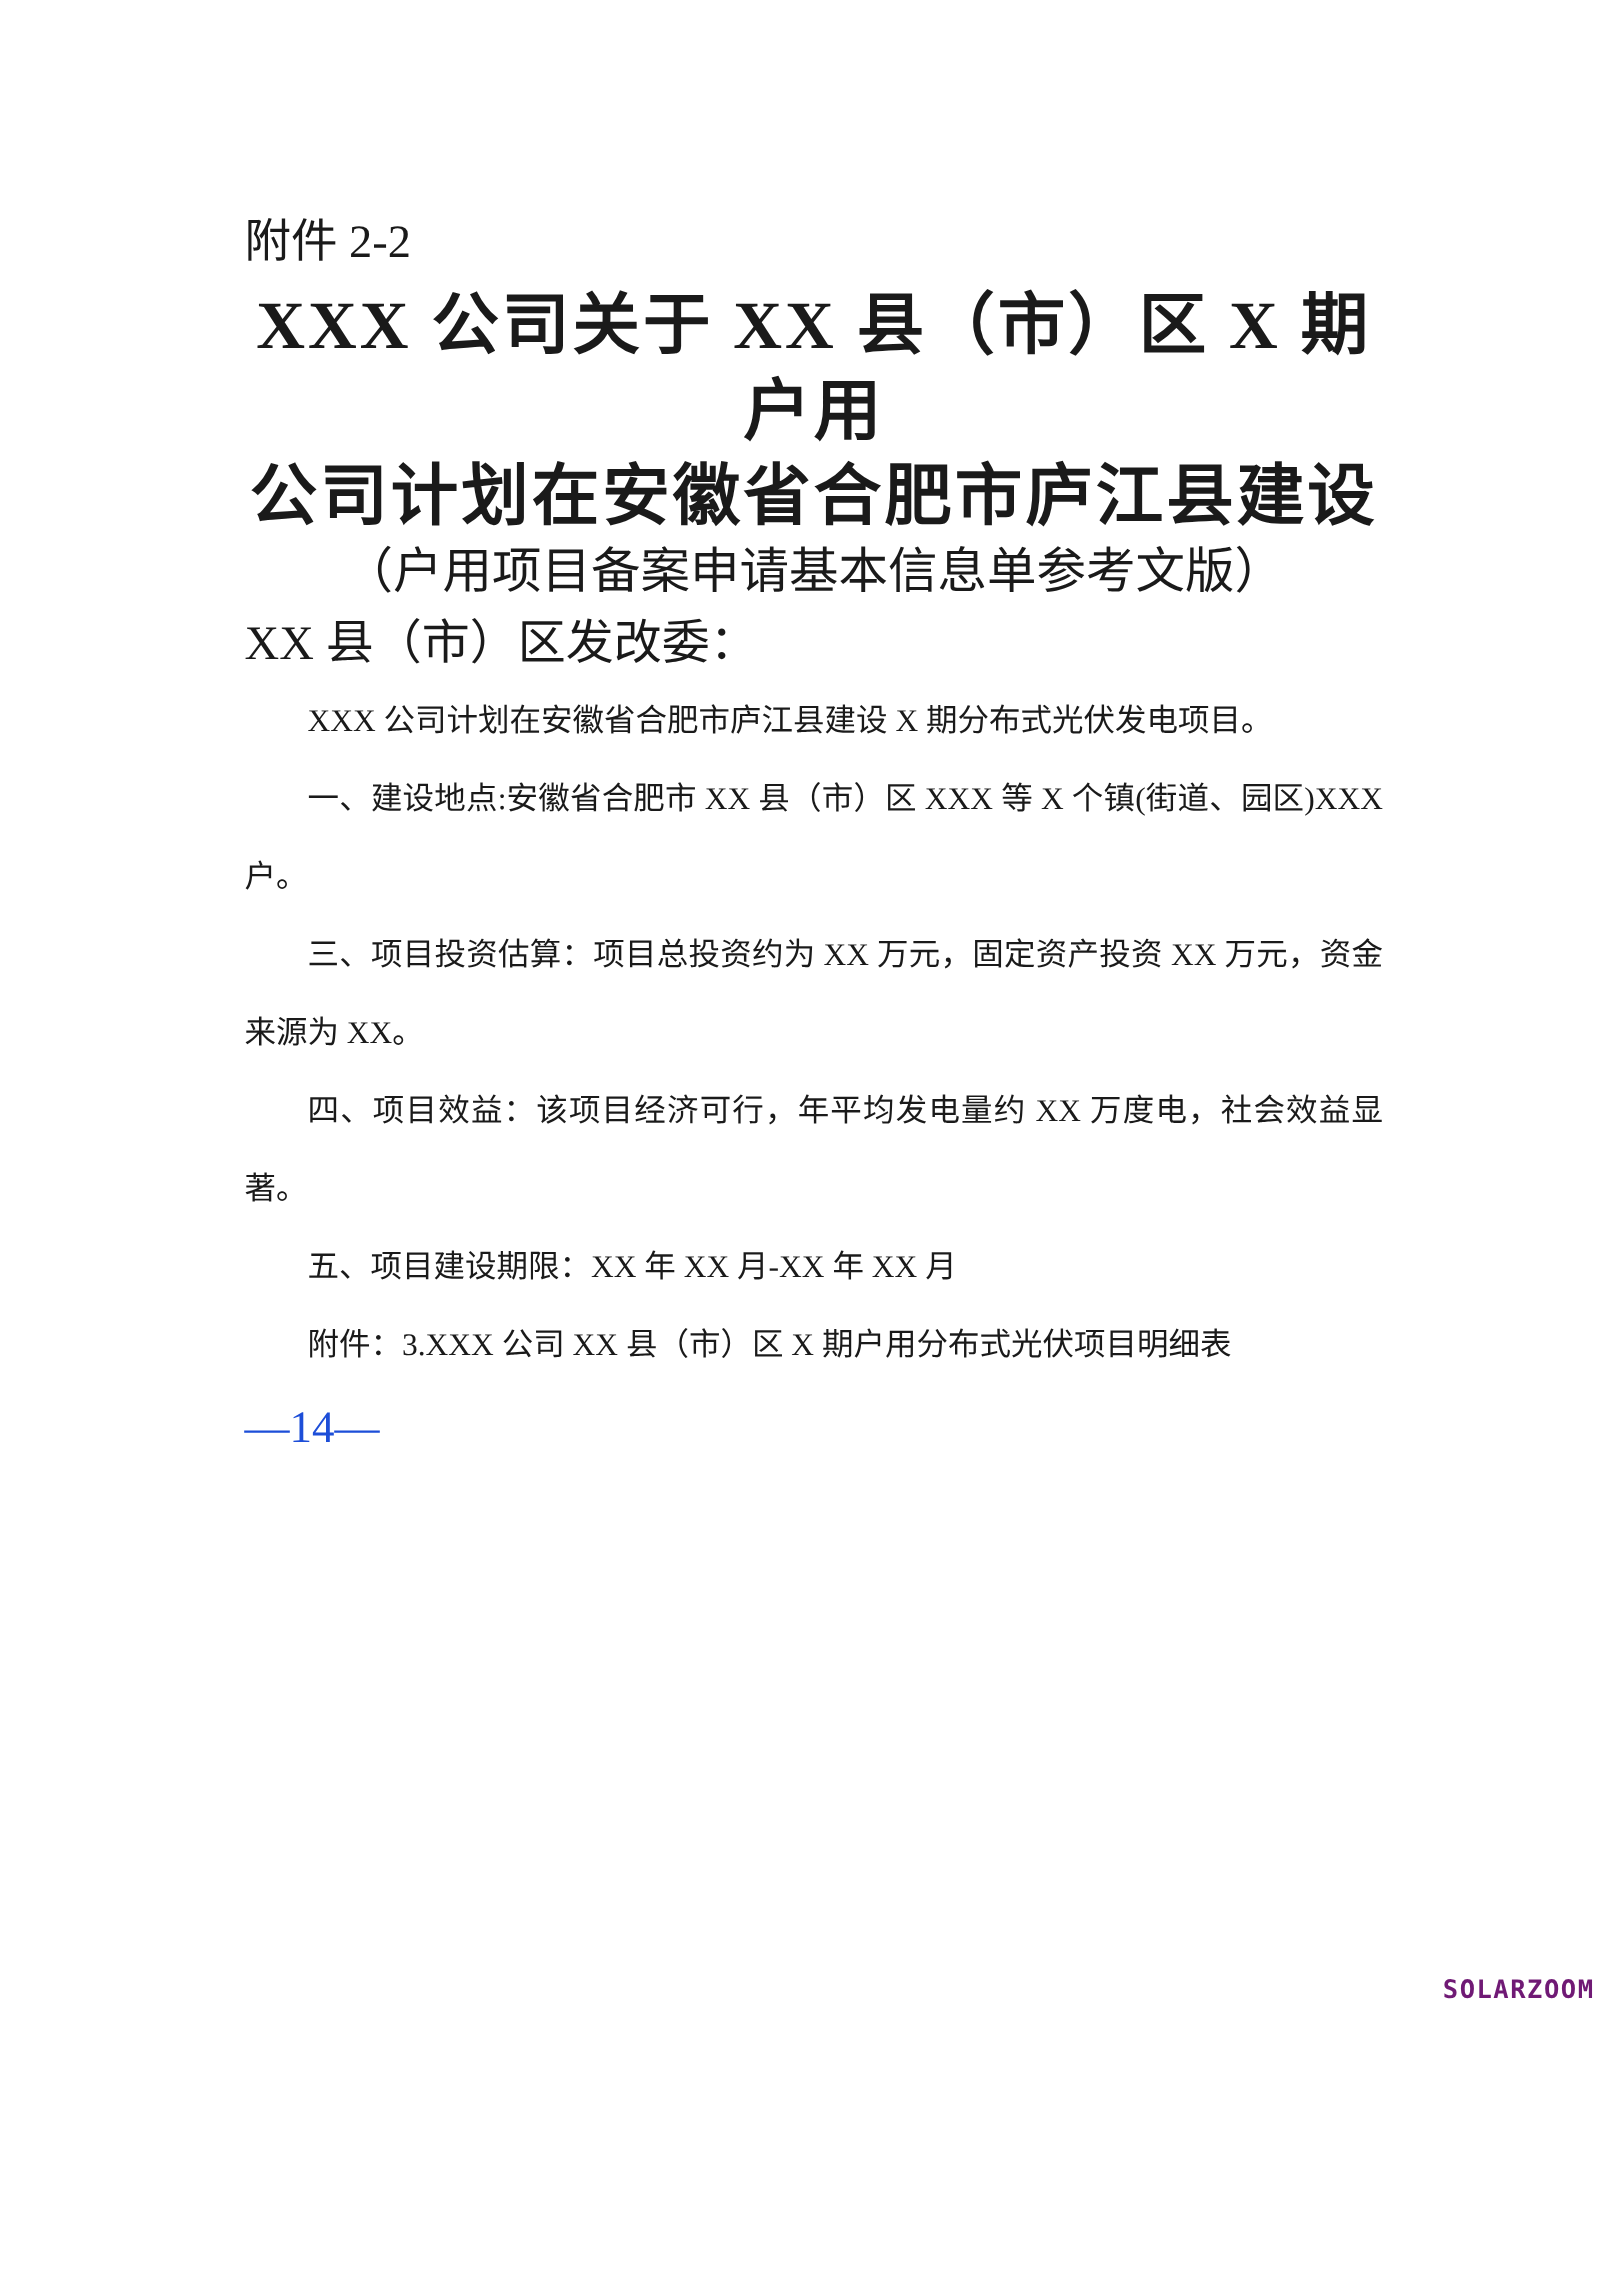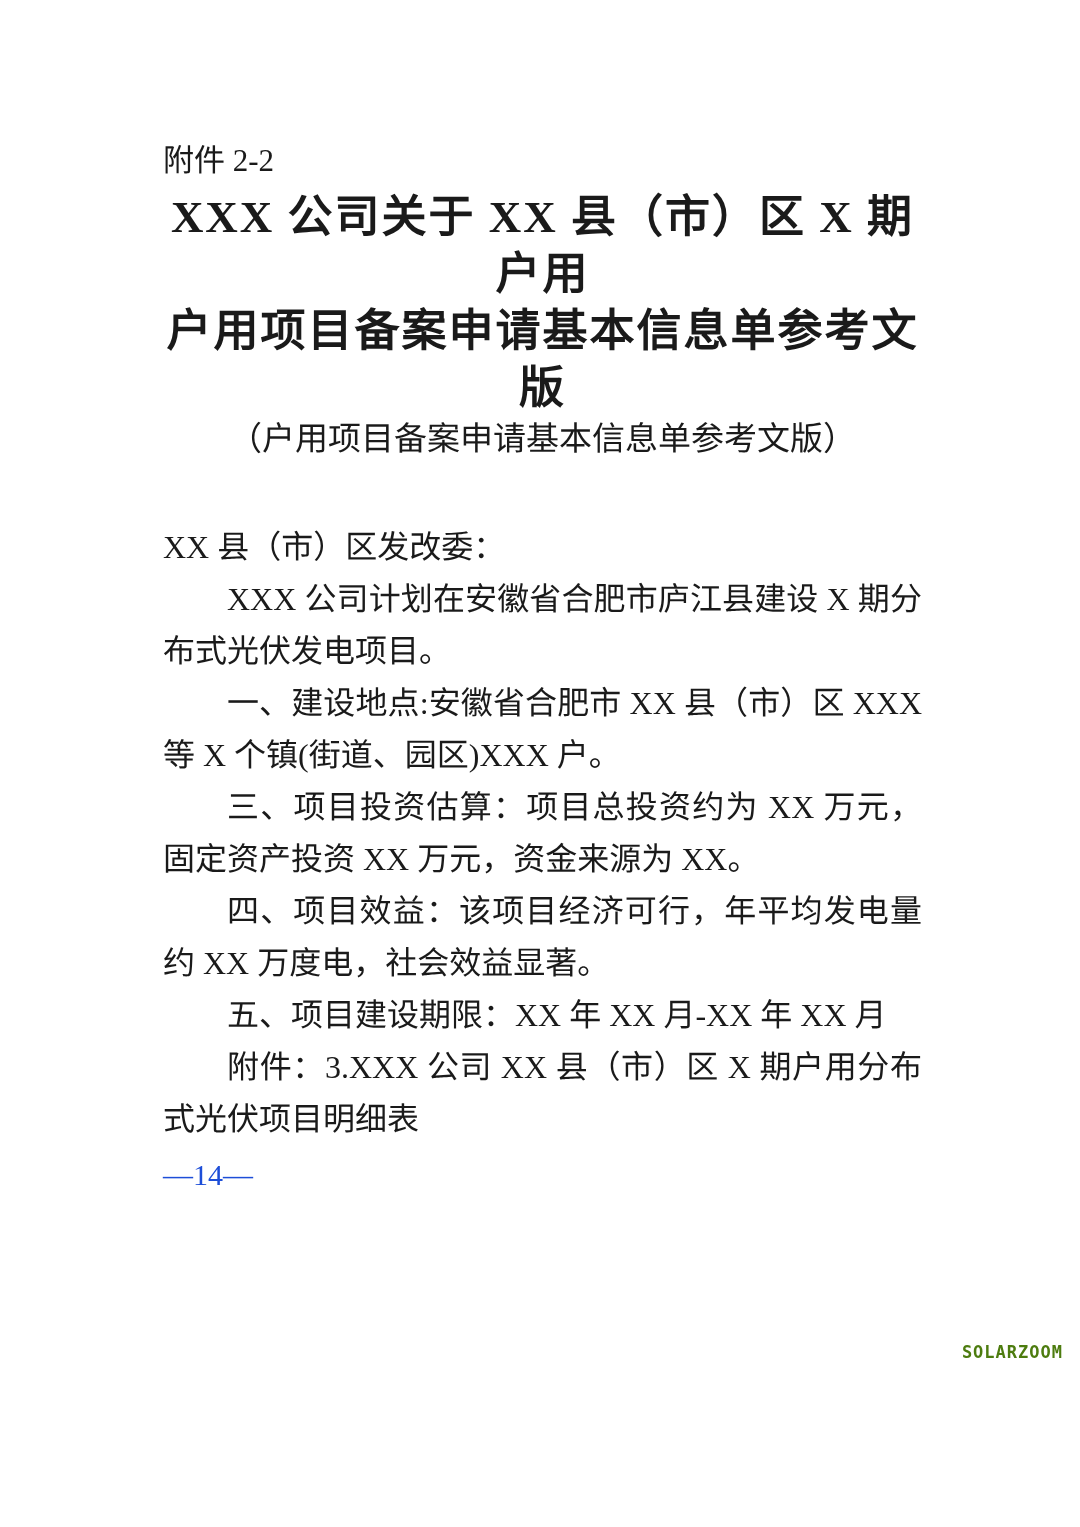--- a/index.html
+++ b/index.html
@@ -37,27 +37,26 @@
   .doc-title .title-line {
     display: block;
   }
   .doc-subtitle {
     margin-top: 2px;
     font-size: 33px;
     line-height: 40px;
     text-align: center;
   }
   .salutation {
-    margin-top: 62px;
     font-size: 32px;
     line-height: 52px;
   }
   .body-para {
     margin: 0;
-    font-size: 32px;
+    font-size: 21px;
     line-height: 52px;
     text-indent: 2em;
     text-align: justify;
     text-justify: inter-ideograph;
   }
   .signature-block {
     margin-top: 50px;
     font-size: 32px;
     line-height: 55px;
     text-align: right;
@@ -68,39 +67,39 @@
   .page-number {
     margin-top: 12px;
     font-size: 30px;
     line-height: 36px;
     color: #1d4ed8;
     text-align: left;
   }
   .watermark {
     position: absolute;
     right: 17px;
-    bottom: 12px;
+    bottom: 37px;
     font-family: "DejaVu Sans Mono", "Liberation Mono", monospace;
     font-weight: bold;
     font-size: 17px;
     letter-spacing: 1px;
-    color: #4d7c0f;
+    color: #701a75;
   }
 </style>
 </head>
 <body>
 
 <div class="page">
   <div class="content">
 
     <div class="attachment-label">附件 2-2</div>
 
     <h1 class="doc-title">
       <span class="title-line">XXX 公司关于 XX 县（市）区 X 期户用</span>
-      <span class="title-line">户用项目备案申请基本信息单参考文版</span>
+      <span class="title-line">公司计划在安徽省合肥市庐江县建设</span>
     </h1>
 
     <div class="doc-subtitle">（户用项目备案申请基本信息单参考文版）</div>
 
     <div class="salutation">XX 县（市）区发改委：</div>
 
     <p class="body-para">XXX 公司计划在安徽省合肥市庐江县建设 X 期分布式光伏发电项目。</p>
 
     <p class="body-para">一、建设地点:安徽省合肥市 XX 县（市）区 XXX 等 X 个镇(街道、园区)XXX 户。</p>
 

